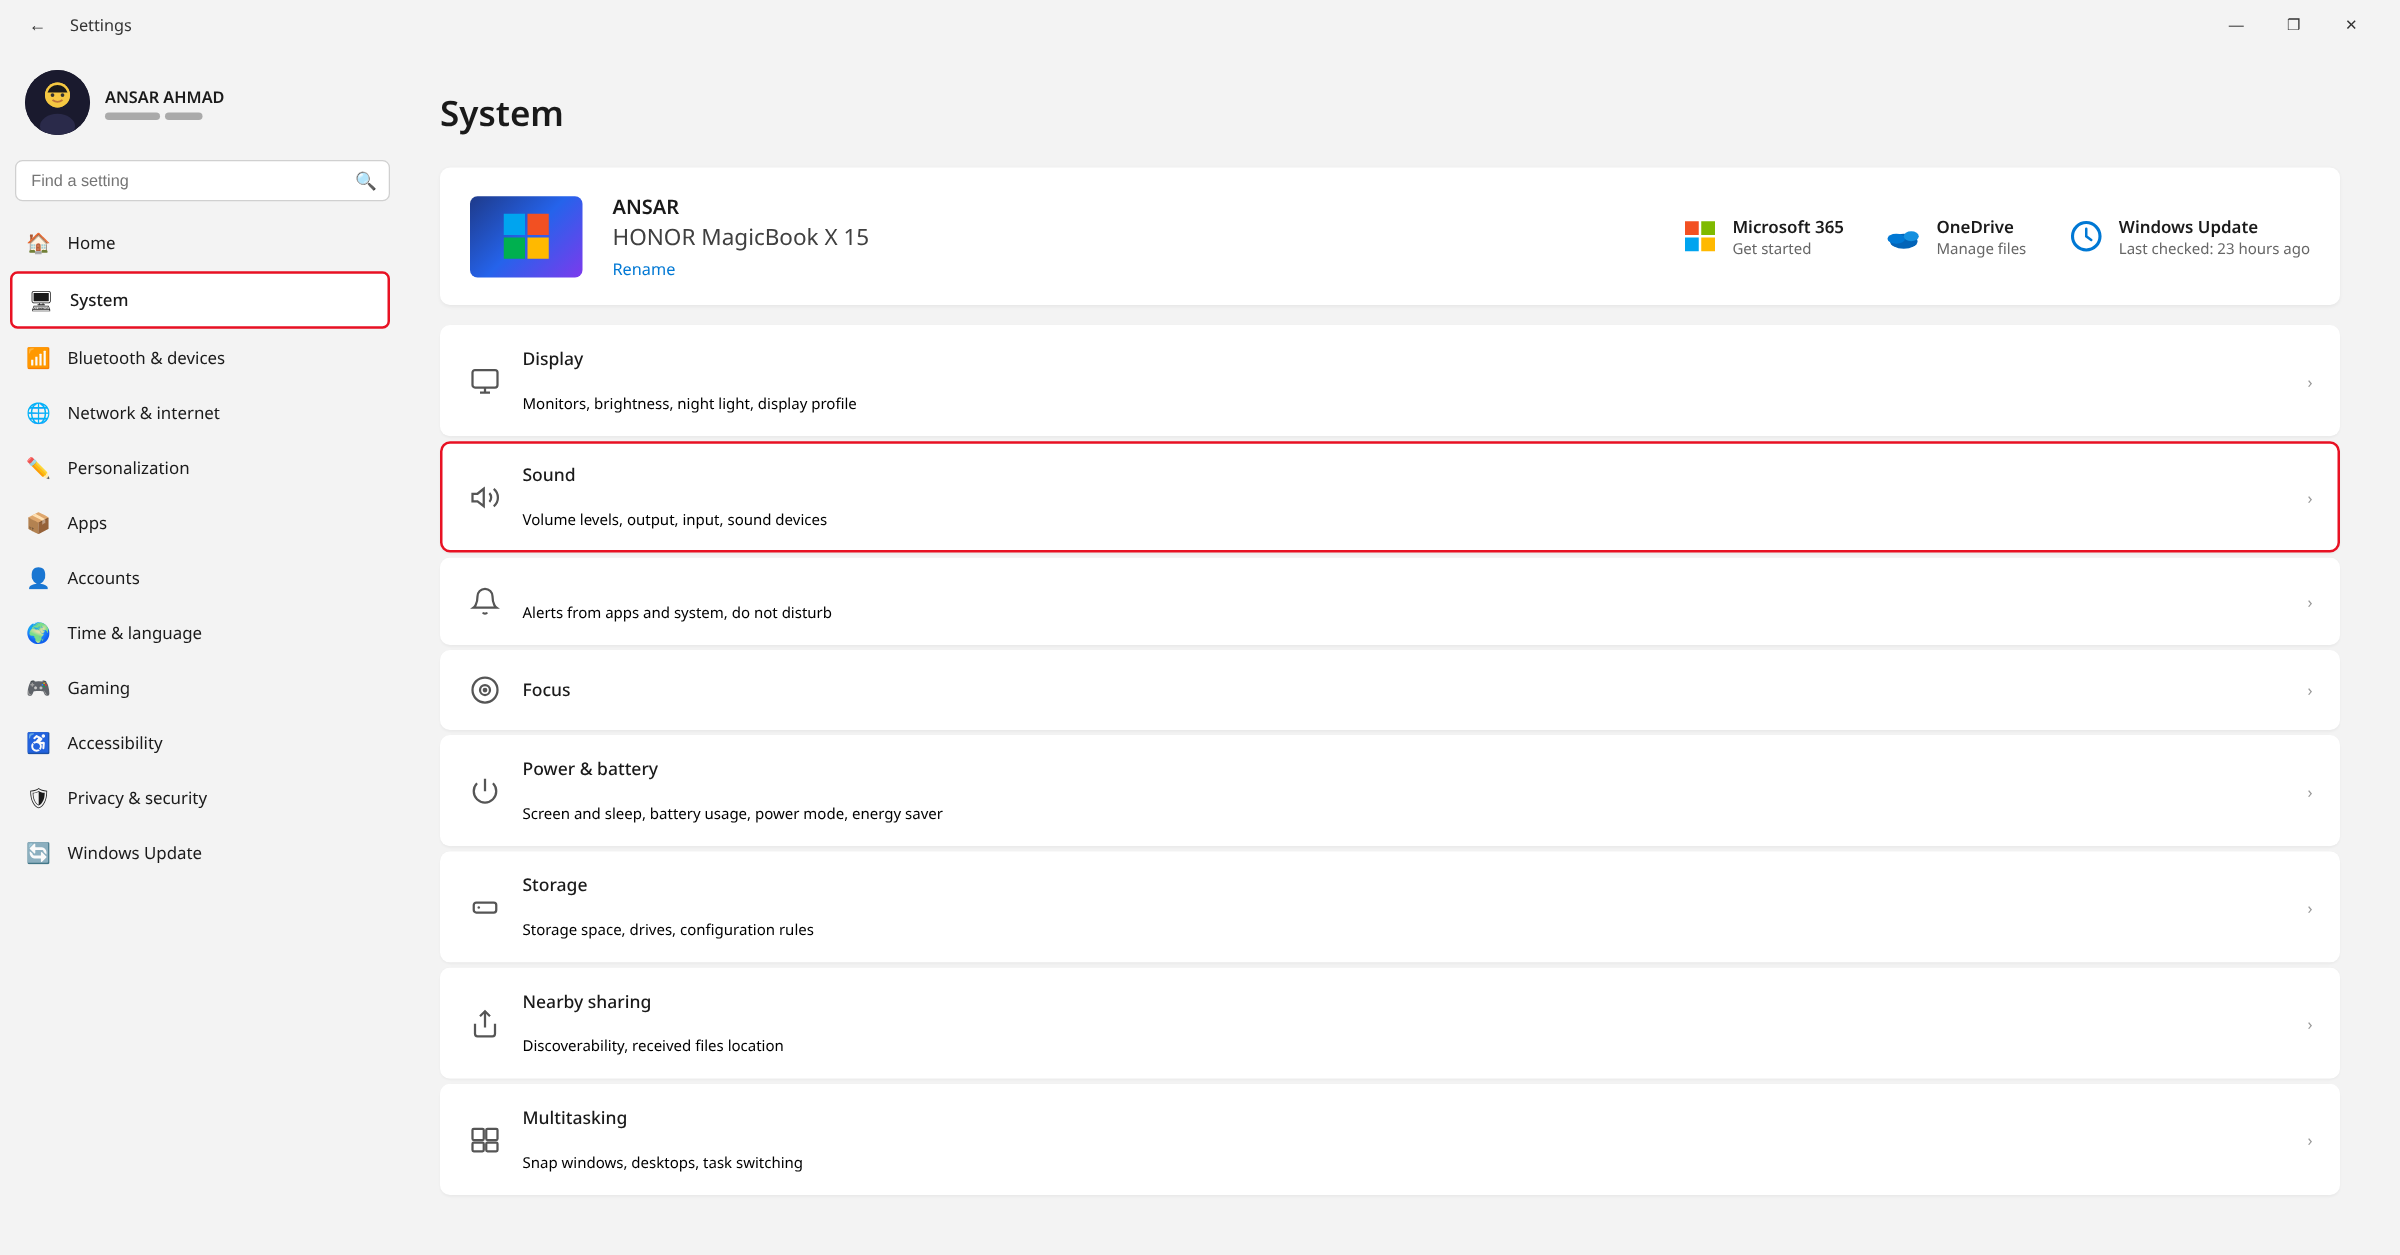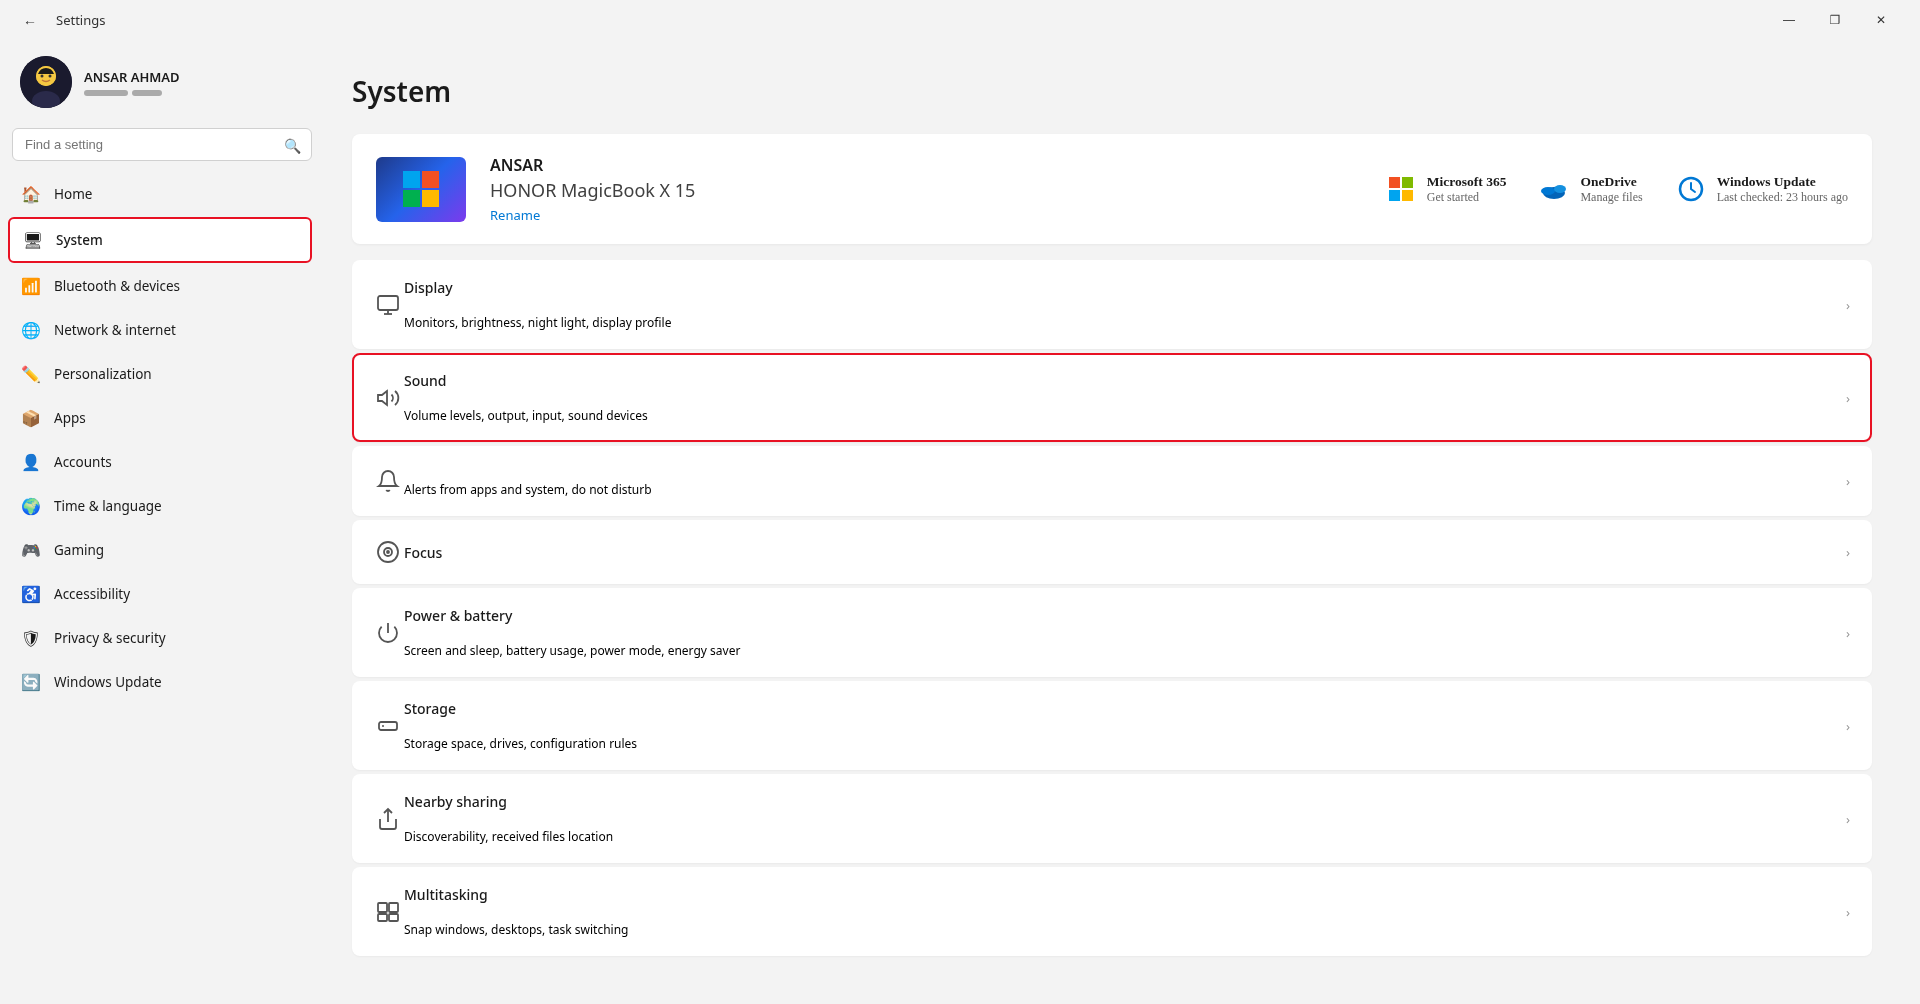--- a/index.html
+++ b/index.html
@@ -207,21 +207,20 @@
     .system-rename {
       font-size: 13px;
       color: #0078d4;
       cursor: pointer;
       margin-top: 4px;
     }
     .system-quick-links {
       display: flex;
       gap: 32px;
       margin-left: auto;
-      font-family: Liberation Serif, serif;
     }
     .quick-link {
       display: flex;
       align-items: center;
       gap: 10px;
       cursor: pointer;
     }
     .quick-link-icon {
       width: 32px; height: 32px;
       border-radius: 50%;
@@ -247,21 +246,21 @@
     .settings-item {
       background: white;
       border-radius: 8px;
       display: flex;
       align-items: center;
       padding: 16px 20px;
       cursor: pointer;
       transition: background 0.1s;
       box-shadow: 0 1px 2px rgba(0,0,0,0.04);
       border: 2px solid transparent;
-      gap: 2px;
+      gap: 16px;
     }
     .settings-item.highlighted {
       border: 2px solid #e81123;
     }
     .settings-item-icon {
       width: 28px; height: 28px;
       display: flex; align-items: center; justify-content: center;
       font-size: 20px;
       flex-shrink: 0;
       color: #555;

